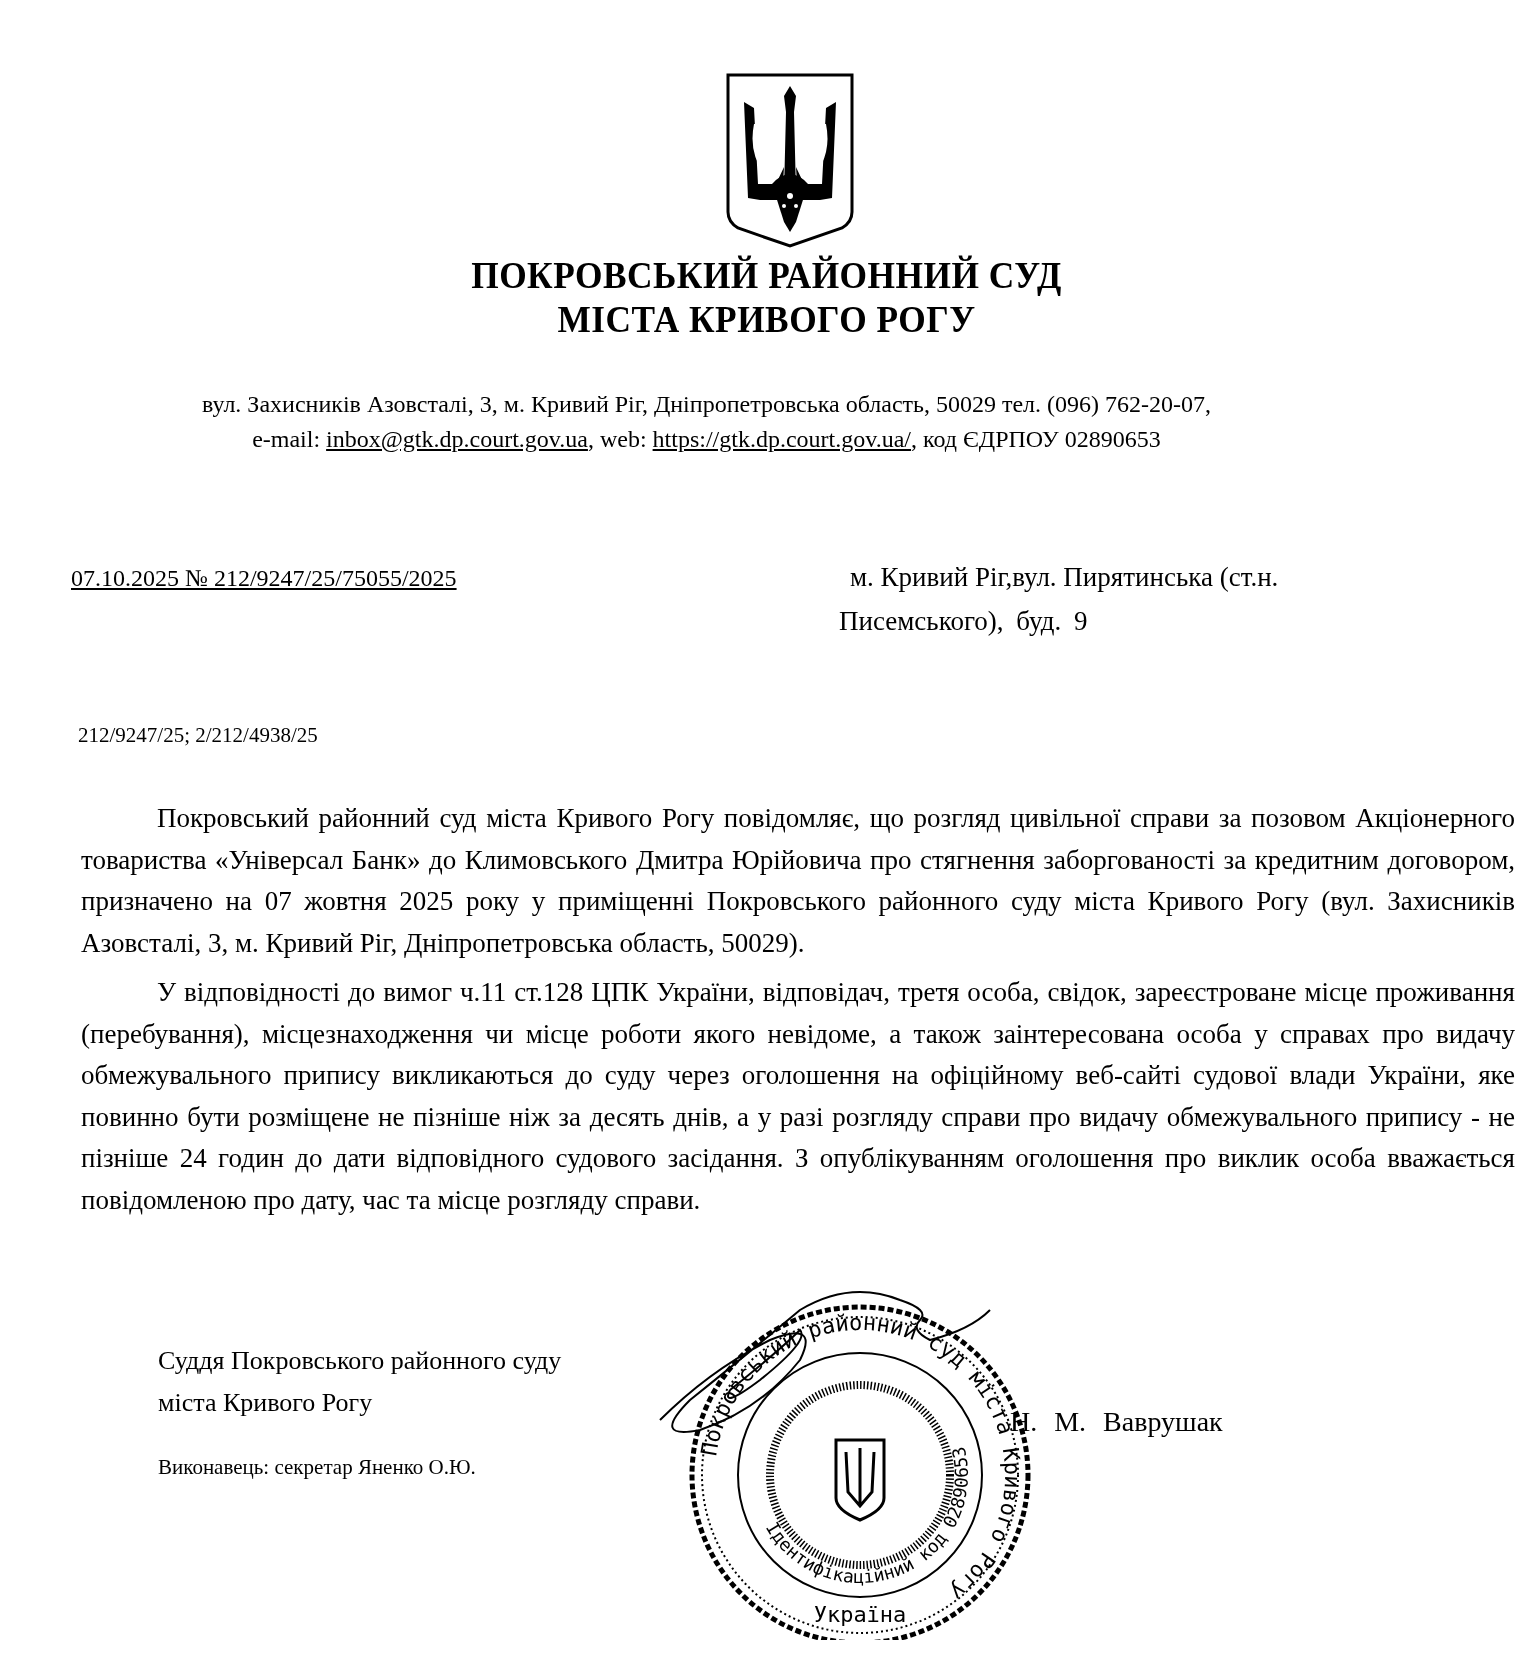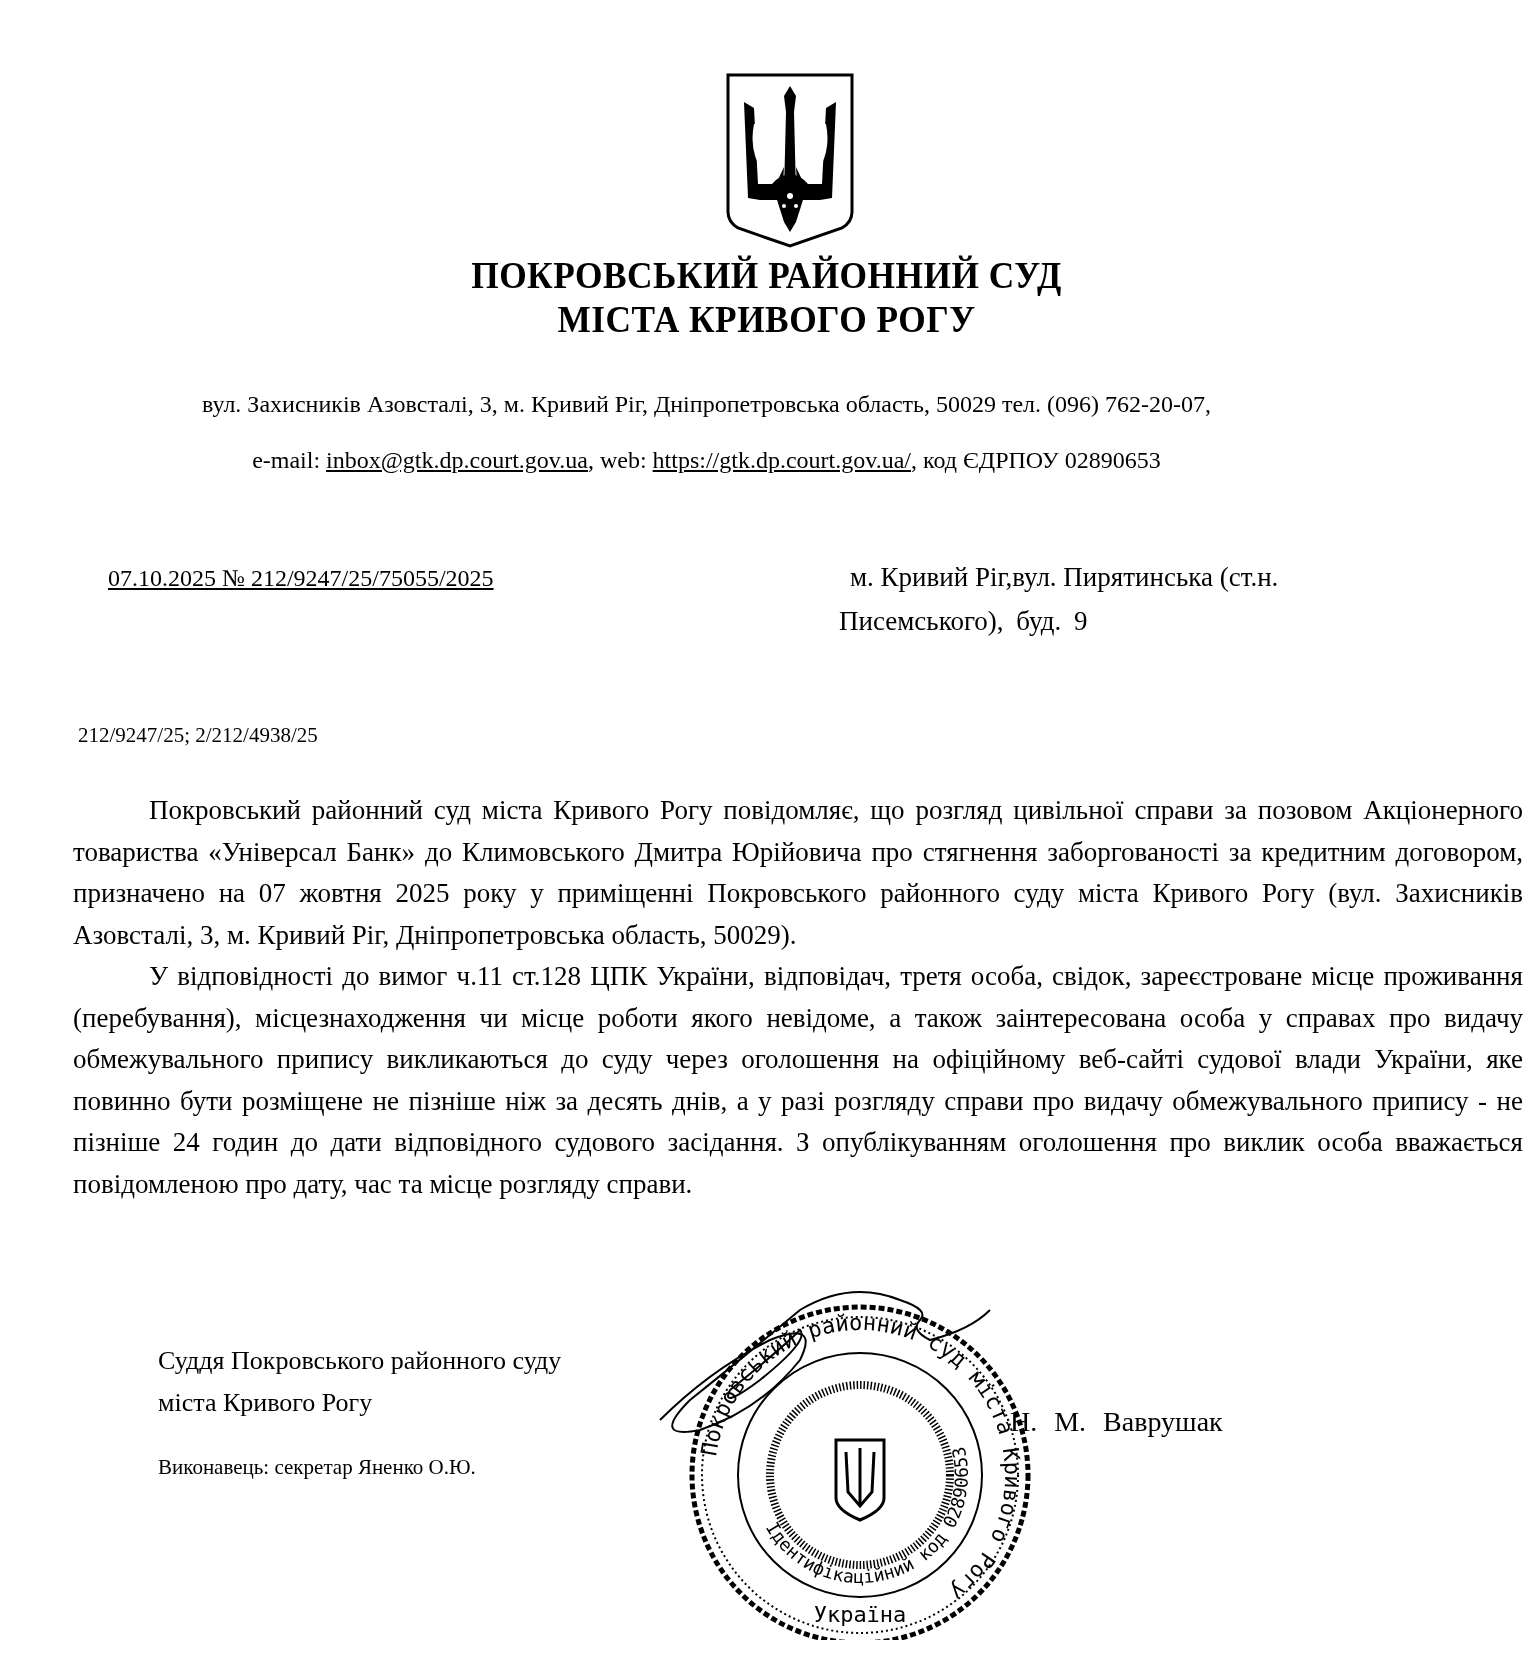--- a/index.html
+++ b/index.html
@@ -11,33 +11,33 @@
     #coat { left: 724px; top: 72px; width: 132px; height: 176px; }
     .title {
       left: 0; width: 1533px; text-align: center; font-weight: bold;
       font-size: 38px; letter-spacing: 0.5px; line-height: 44px;
       transform: scaleX(0.93); transform-origin: center;
     }
     #title1 { top: 253px; }
     #title2 { top: 297px; }
     .addr { left: 0; width: 1413px; text-align: center; font-size: 24px; line-height: 30px; }
     #addr1 { top: 389px; }
-    #addr2 { top: 424px; margin-top: 21px; }
+    #addr2 { top: 424px; }
     .u { text-decoration: underline; }
-    #outgoing { left: 71px; top: 565px; font-size: 24px; text-decoration: underline; margin-left: 37px; }
+    #outgoing { left: 71px; top: 565px; font-size: 24px; text-decoration: underline; }
     #recipient { left: 833px; top: 555px; font-size: 27px; line-height: 44px; }
     #recipient div:nth-child(1) { padding-left: 17px; }
     #recipient div:nth-child(2) { padding-left: 6px; word-spacing: 6px; }
     #recipient div:nth-child(3) { padding-left: 8px; }
     #cases { left: 78px; top: 723px; font-size: 21px; }
     #body {
       left: 73px; top: 790px; width: 1450px; font-size: 27px; line-height: 41.5px;
       text-align: justify;
     }
-    #body p { margin: 0; text-indent: 76px; }
+    #body p { margin: 8px; text-indent: 76px; }
     #sig-left { left: 158px; top: 1340px; font-size: 26px; line-height: 42px; }
     #executor { left: 158px; top: 1455px; font-size: 21px; }
     #sig-name { left: 1010px; top: 1374px; font-size: 28px; word-spacing: 10px; margin-top: 32px; }
     #stamp { left: 650px; top: 1270px; width: 420px; height: 370px; }
   </style>
 </head>
 <body>
 
 <svg id="coat" class="abs" viewBox="0 0 132 176">
   <path d="M4 3 H128 V140 Q128 150 118 156 L66 174 L14 156 Q4 150 4 140 Z" fill="#fff" stroke="#000" stroke-width="3"></path>

